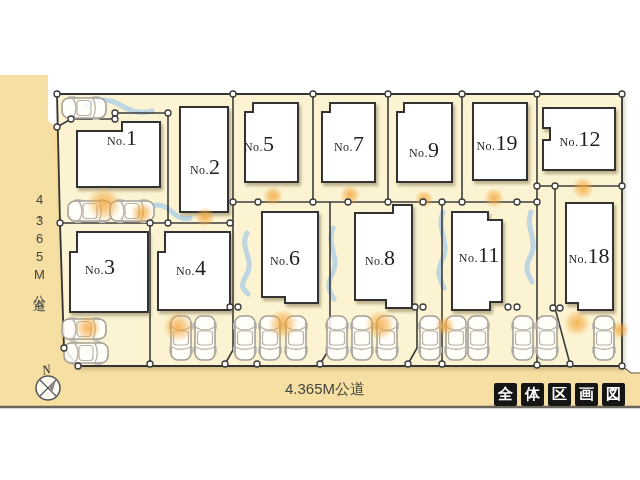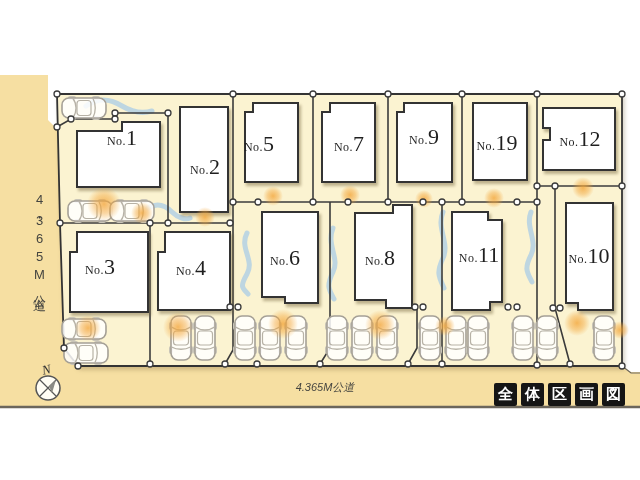--- a/index.html
+++ b/index.html
@@ -11,21 +11,21 @@
   .parcel{filter:drop-shadow(2px 3px 2px rgba(120,100,60,.30));}
   .blines{stroke:#3b3b3b;stroke-width:1.6;fill:none;}
   .pts circle{fill:#fff;stroke:#3b3b3b;stroke-width:1.3;}
   .stream{stroke:#a6cbe7;stroke-width:5;fill:none;stroke-linecap:round;opacity:.72;}
   .lot-label{position:absolute;transform:translate(-50%,-55%);white-space:nowrap;
              font-family:"Liberation Serif",serif;color:#1f1f1f;}
   .lot-label .no{font-size:12px;letter-spacing:.5px;}
   .lot-label .num{font-size:22px;}
   .road-label-left{position:absolute;writing-mode:vertical-rl;text-orientation:upright;
              letter-spacing:3px;font-size:13px;color:#454540;}
-  .road-label-bottom{position:absolute;transform:translateX(-50%);font-size:11px;color:#454540;font-style:italic;}
+  .road-label-bottom{position:absolute;transform:translateX(-50%);font-size:15px;color:#454540;}
   .north-label{position:absolute;font-family:"Liberation Serif",serif;font-style:italic;
              font-size:13px;color:#333;transform:rotate(-12deg);}
   .legend{position:absolute;display:flex;gap:4px;}
   .legend .box{width:23px;height:23px;background:#151515;color:#fff;display:flex;
              align-items:center;justify-content:center;font-size:15px;font-weight:bold;
              border-radius:2px;}
 </style>
 </head>
 <body>
 
@@ -199,25 +199,25 @@
   </svg>
 
   <div class="lot-label" style="left:122px;top:139px"><span class="no">No.</span><span class="num">1</span></div>
   <div class="lot-label" style="left:205px;top:168px"><span class="no">No.</span><span class="num">2</span></div>
   <div class="lot-label" style="left:100px;top:268px"><span class="no">No.</span><span class="num">3</span></div>
   <div class="lot-label" style="left:191px;top:269px"><span class="no">No.</span><span class="num">4</span></div>
   <div class="lot-label" style="left:259px;top:145px"><span class="no">No.</span><span class="num">5</span></div>
   <div class="lot-label" style="left:285px;top:259px"><span class="no">No.</span><span class="num">6</span></div>
   <div class="lot-label" style="left:349px;top:145px"><span class="no">No.</span><span class="num">7</span></div>
   <div class="lot-label" style="left:380px;top:259px"><span class="no">No.</span><span class="num">8</span></div>
-  <div class="lot-label" style="left:424px;top:138px"><span class="no">No.</span><span class="num">9</span></div>
+  <div class="lot-label" style="left:424px;top:151px"><span class="no">No.</span><span class="num">9</span></div>
   <div class="lot-label" style="left:479px;top:256px"><span class="no">No.</span><span class="num">11</span></div>
   <div class="lot-label" style="left:497px;top:144px"><span class="no">No.</span><span class="num">19</span></div>
   <div class="lot-label" style="left:580px;top:140px"><span class="no">No.</span><span class="num">12</span></div>
-  <div class="lot-label" style="left:589px;top:257px"><span class="no">No.</span><span class="num">10</span></div>
+  <div class="lot-label" style="left:589px;top:257px"><span class="no">No.</span><span class="num">18</span></div>
 
   <div class="road-label-left" style="left:30px;top:192px">4・365M公道</div>
   <div class="road-label-bottom" style="left:325px;top:380px">4.365M公道</div>
 
   <div class="north-label" style="left:42px;top:362px">N</div>
 
   <div class="legend" style="left:494px;top:383px">
     <div class="box">全</div>
     <div class="box">体</div>
     <div class="box">区</div>

